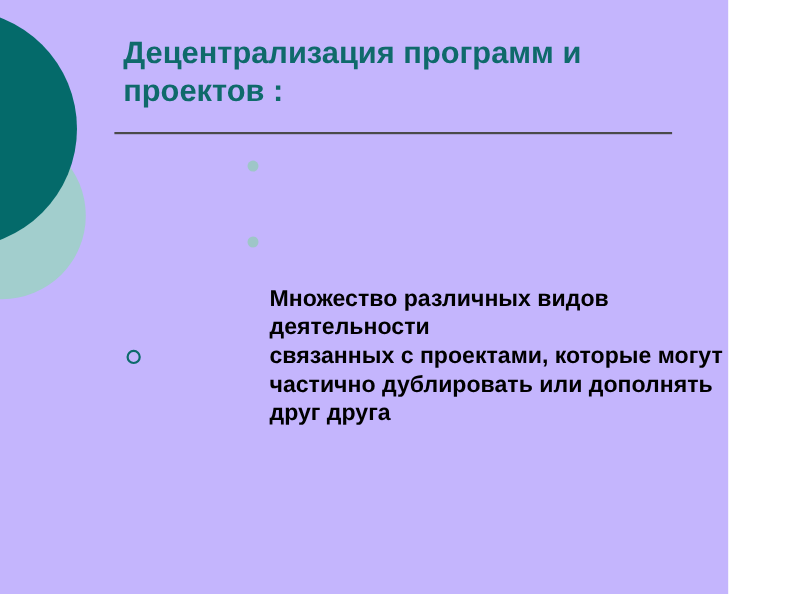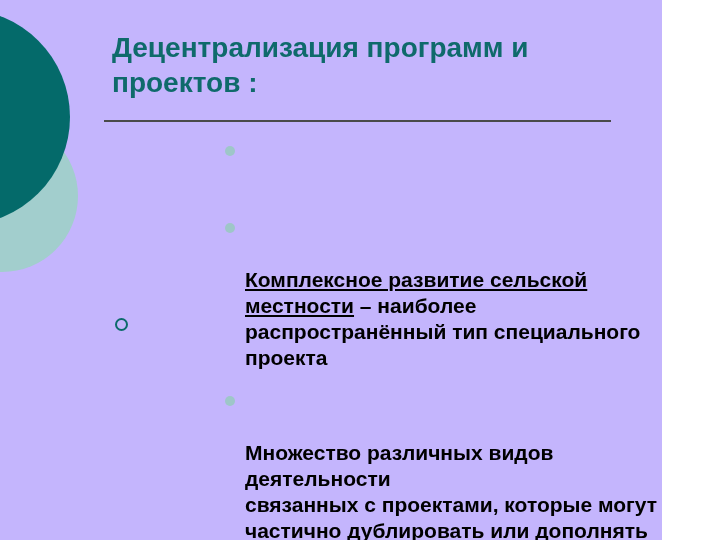--- a/index.html
+++ b/index.html
@@ -87,27 +87,20 @@
   <div class="title-rule"></div>
 
   <div class="ring-bullet"></div>
 
   <ul class="bullet-list">
 
     <li class="bullet-item">
       <span class="bullet-dot"></span>
     </li>
 
-    <li class="bullet-item gap-lg">
-      <span class="bullet-dot"></span>
-      <span class="underlined">Комплексное развитие сельской
-местности</span><span> – наиболее
-распространённый тип специального
-проекта</span>
-    </li>
 
     <li class="bullet-item gap-md">
       <span class="bullet-dot"></span>
       <span>Множество различных видов
 деятельности
 связанных с проектами, которые могут
 частично дублировать или дополнять
 друг друга</span>
     </li>
 

